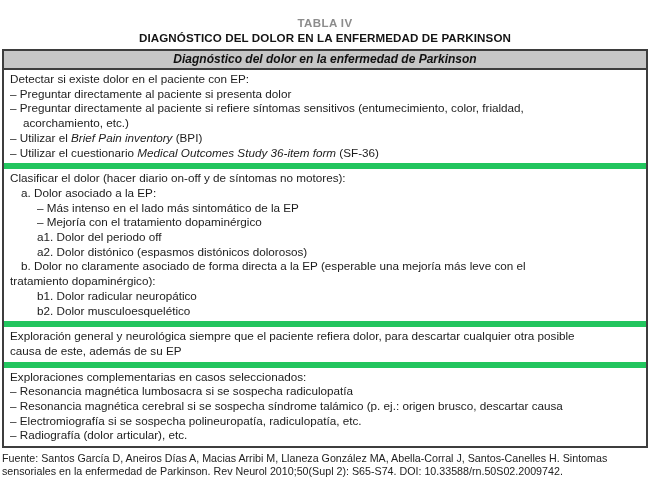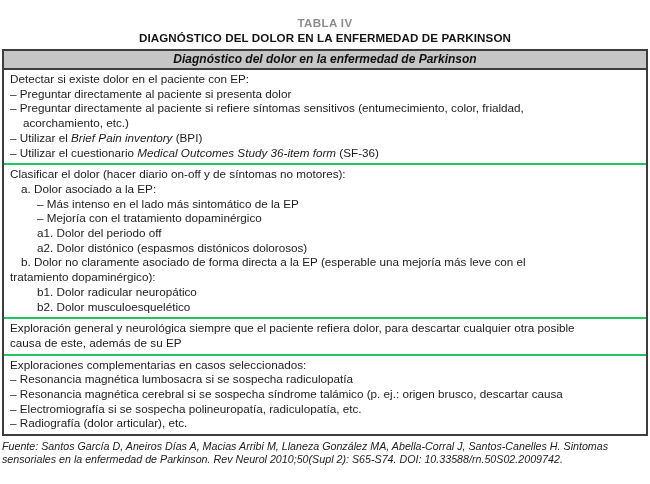--- a/index.html
+++ b/index.html
@@ -42,38 +42,37 @@
     text-align: center;
     font-style: italic;
     font-weight: bold;
     font-size: 12px;
     line-height: 14px;
     padding: 1px 0 2px 0;
     color: #111111;
   }
   .trow {
     padding: 2px 6px 3px 6px;
-    border-bottom: 2px solid #22c55e;
+    border-bottom: 6px solid #22c55e;
     font-size: 11.7px;
     line-height: 14.7px;
     color: #1c1c1c;
   }
   .trow:last-child { border-bottom: none; }
   .tline { white-space: nowrap; overflow: hidden; }
   .indent-main  { padding-left: 0; }
   .indent-wrap  { padding-left: 13px; }
   .indent-alpha { padding-left: 11px; }
   .indent-sub   { padding-left: 27px; }
   .it { font-style: italic; }
   .footer {
     margin: 4px 2px 0 2px;
     font-size: 10.7px;
     line-height: 13.2px;
     color: #222222;
-    font-style: italic;
   }
 </style>
 </head>
 <body>
 
 <div class="page">
   <div class="kicker">TABLA IV</div>
   <div class="heading">DIAGNÓSTICO DEL DOLOR EN LA ENFERMEDAD DE PARKINSON</div>
 
   <div class="dtable">

